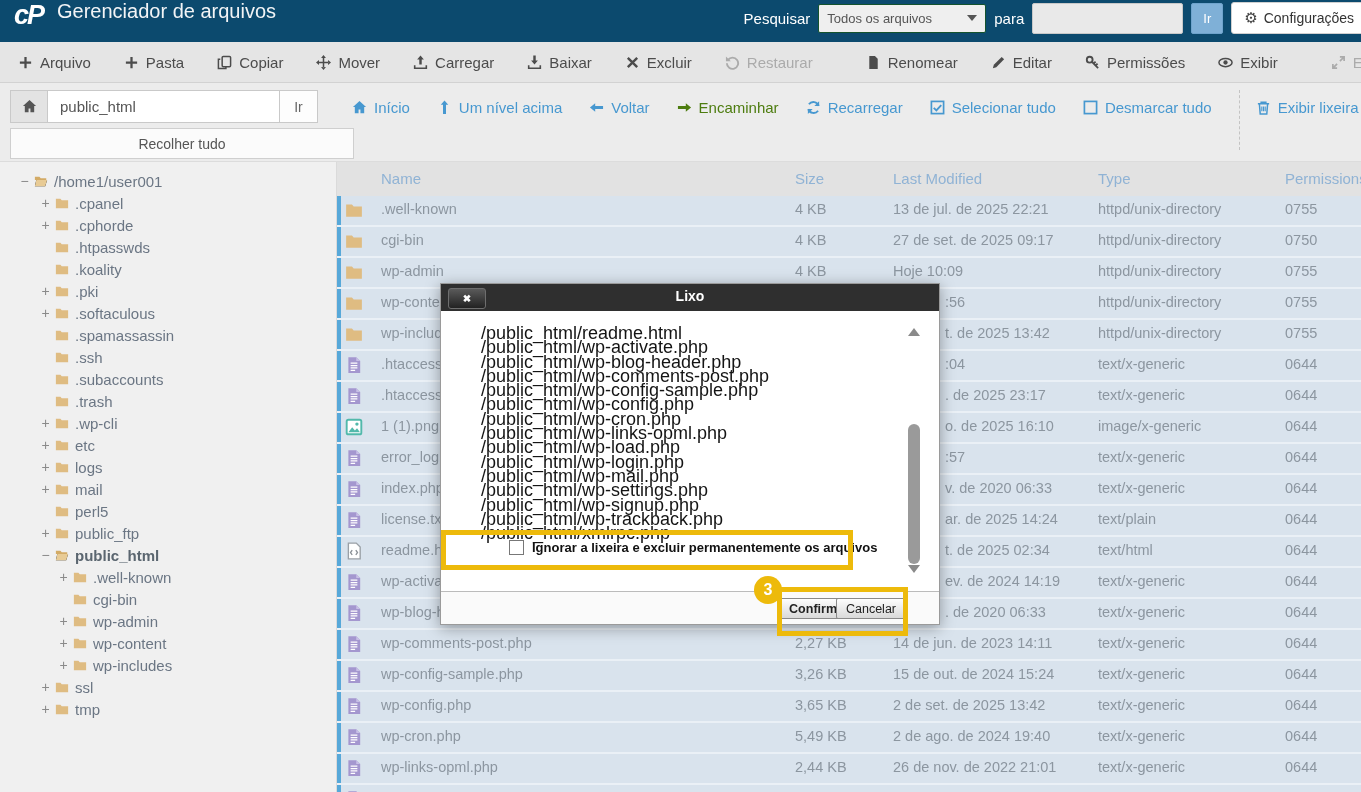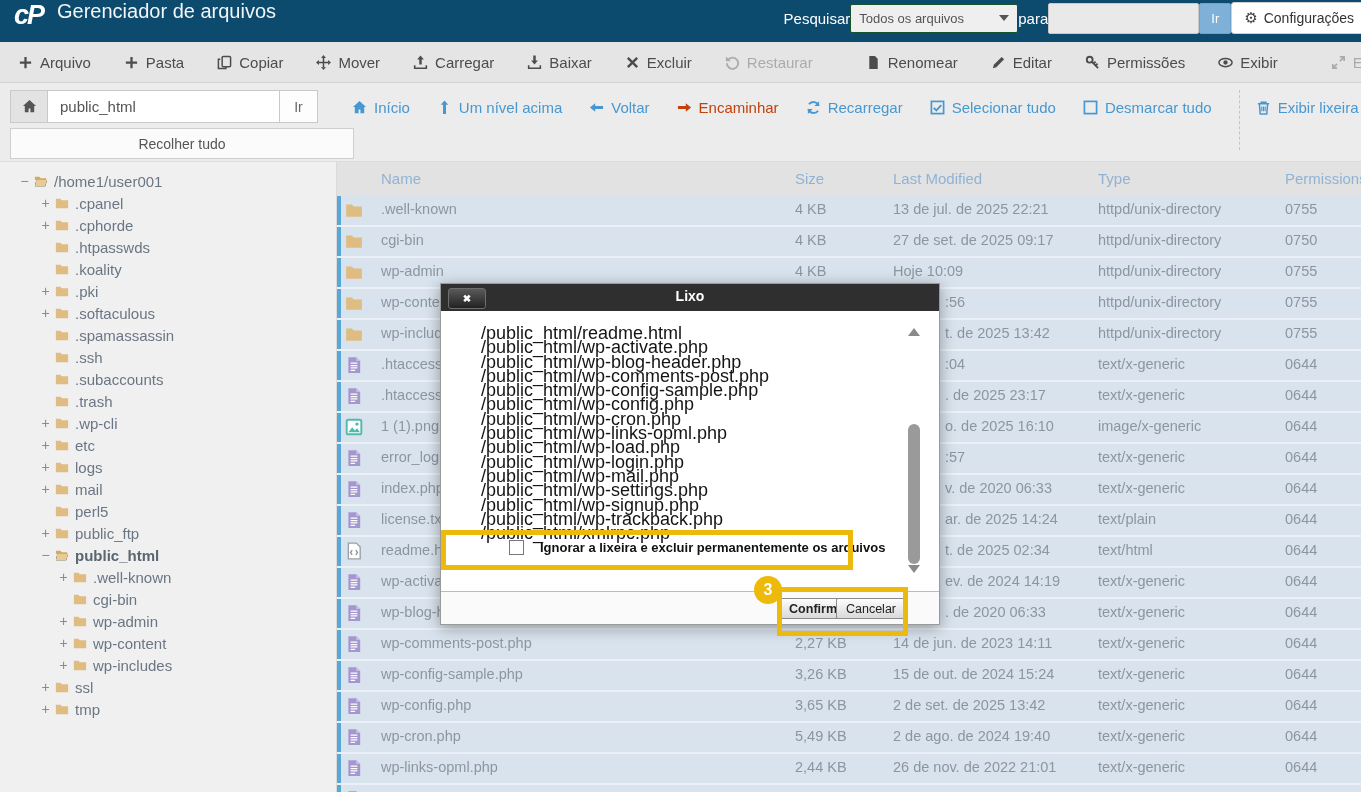--- a/index.html
+++ b/index.html
@@ -3,21 +3,21 @@
 <meta charset="utf-8">
 <style>
   html,body{margin:0;padding:0;}
   body{width:1361px;height:792px;overflow:hidden;position:relative;background:#fff;
        font-family:"Liberation Sans",sans-serif;-webkit-font-smoothing:antialiased;}
 
   
   #topbar{position:absolute;left:0;top:0;width:1361px;height:42px;background:#0c4a6e;display:flex;align-items:flex-start;}
   #logo{font-style:italic;font-weight:bold;font-size:27px;color:#fff;margin-left:14px;letter-spacing:-2px;}
   #apptitle{color:#f2f4f6;font-size:20px;margin-left:14px;font-weight:400;}
-  #topbar .right{position:absolute;right:0;top:0;height:36px;display:flex;align-items:center;}
+  #topbar .right{position:absolute;right:0;top:0;height:36px;display:flex;align-items:center;gap:8px;}
   .toplabel{color:#fff;font-size:15px;}
   #scope-select{width:150px;height:27px;background:#efefef;border:1px solid #14532d;border-radius:2px;
      font-size:13px;color:#555;display:flex;align-items:center;padding:0 8px;justify-content:space-between;}
   .sel-arrow{width:0;height:0;border-left:5px solid transparent;border-right:5px solid transparent;border-top:6px solid #555;}
   #search-input{width:145px;height:27px;background:#e9e9e9;border:1px solid #c8c8c8;border-radius:2px;}
   #go-top{width:30px;height:29px;background:#7fb0d7;color:#fff;font-size:13px;border:1px solid #6ea3cc;
      border-radius:2px;display:flex;align-items:center;justify-content:center;}
   #settings-btn{height:30px;background:#fff;border:1px solid #d0d0d0;border-radius:3px;color:#333;
      font-size:14px;display:flex;align-items:center;gap:6px;padding:0 12px;margin-right:-6px;white-space:nowrap;}
   #settings-btn .gear{font-size:15px;color:#444;}
@@ -29,21 +29,21 @@
   .tb-item svg{width:15px;height:15px;}
   .tb-item.disabled{color:#ababab;}
   .tb-sep{width:1px;height:26px;background:#cfcfcf;margin-right:20px;}
 
   
   #navblock{position:absolute;left:0;top:83px;width:1361px;height:79px;background:#ececec;border-bottom:1px solid #dcdcdc;box-sizing:border-box;}
   #navrow1{position:absolute;left:352px;top:8px;height:32px;display:flex;align-items:center;}
   #navrow2{position:absolute;left:352px;top:42px;height:32px;display:flex;align-items:center;}
   .nav-link{display:flex;align-items:center;gap:7px;font-size:15px;color:#4798d0;margin-right:27px;cursor:pointer;white-space:nowrap;}
   .nav-link svg{width:15px;height:15px;}
-  .nav-link.disabled{color:#c2410c;}
+  .nav-link.disabled{color:#4d7c0f;}
   .nav-dotsep{border-left:1px dashed #c3c3c3;height:60px;margin-right:16px;margin-top:26px;}
 
   
   #pathgroup{position:absolute;left:10px;top:7px;width:308px;height:33px;display:flex;}
   #home-btn{width:38px;background:#e3e3e3;border:1px solid #c9c9c9;display:flex;align-items:center;justify-content:center;box-sizing:border-box;}
   #home-btn svg{width:15px;height:15px;color:#555;}
   #path-input{flex:1;background:#fff;border:1px solid #c9c9c9;border-left:none;font-size:15px;color:#555;
      font-family:"Liberation Sans",sans-serif;padding:0 12px;box-sizing:border-box;}
   #path-go{width:38px;background:#fdfdfd;border:1px solid #c9c9c9;border-left:none;font-size:14px;color:#666;
      display:flex;align-items:center;justify-content:center;box-sizing:border-box;}
@@ -74,21 +74,21 @@
   #modal-header{position:absolute;left:0;top:0;width:100%;height:27px;background:#2f2f2f;}
   #modal-title{position:absolute;left:0;top:4px;width:100%;text-align:center;color:#fff;font-weight:bold;font-size:14px;}
   #modal-close{position:absolute;left:7px;top:4px;width:36px;height:19px;border:1px solid #6e6e6e;border-radius:3px;
      background:linear-gradient(#5a5a5a,#222);color:#fff;font-size:10px;font-weight:bold;
      display:flex;align-items:center;justify-content:center;cursor:pointer;}
   #file-list{position:absolute;left:40px;top:42px;font-size:18px;line-height:14.3px;color:#141414;}
   #modal-scroll{position:absolute;left:465px;top:44px;width:16px;height:245px;}
   .tri-up{width:0;height:0;border-left:6px solid transparent;border-right:6px solid transparent;border-bottom:8px solid #8a8a8a;margin:0 auto;}
   .tri-down{width:0;height:0;border-left:6px solid transparent;border-right:6px solid transparent;border-top:8px solid #8a8a8a;margin:0 auto;position:absolute;bottom:0;left:2px;}
   #scroll-thumb{position:absolute;left:2px;top:96px;width:12px;height:140px;background:#9a9a9a;border-radius:7px;}
-  #modal-checkrow{position:absolute;left:38px;top:256px;display:flex;align-items:flex-start;gap:16px;padding-left:30px;}
+  #modal-checkrow{position:absolute;left:38px;top:256px;display:flex;align-items:flex-start;gap:8px;padding-left:30px;}
   #modal-checkbox{width:13px;height:13px;border:1px solid #777;background:#fff;}
   #modal-checklabel{font-size:13px;font-weight:bold;color:#111;}
   #modal-footer{position:absolute;left:0;bottom:0;width:100%;height:33px;background:#fafafa;border-top:1px solid #bbb;box-sizing:border-box;}
   .mbtn{position:absolute;top:6px;height:21px;border:1px solid #8a8a8a;border-radius:2px;background:linear-gradient(#fdfdfd,#d9d9d9);
      font-size:12.5px;color:#222;display:flex;align-items:center;padding:0 9px;box-sizing:border-box;cursor:pointer;font-family:"Liberation Sans",sans-serif;}
   #btn-confirm{right:92px;font-weight:bold;}
   #btn-cancel{right:33px;}
 
   
   .hl-box{position:absolute;border:5px solid #edba0b;z-index:60;pointer-events:none;}

